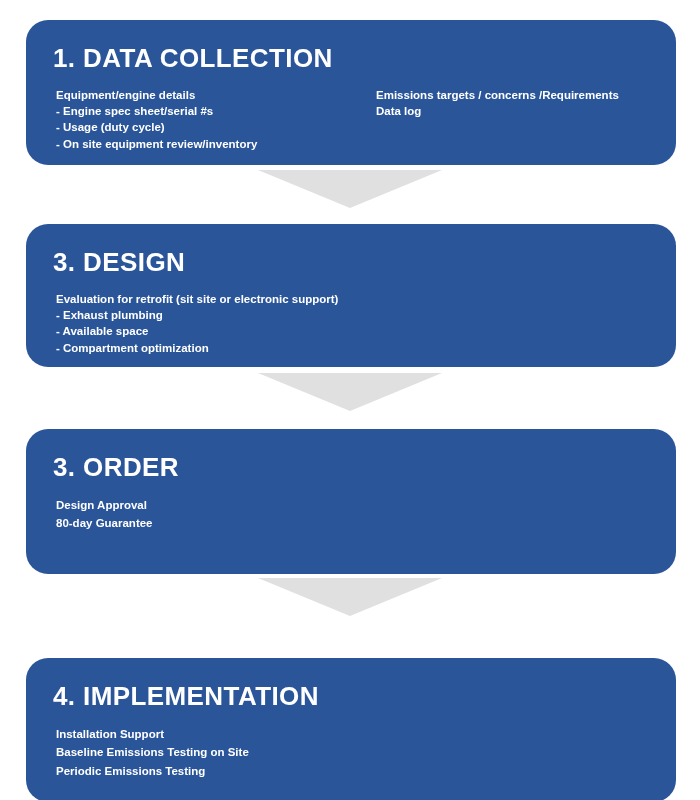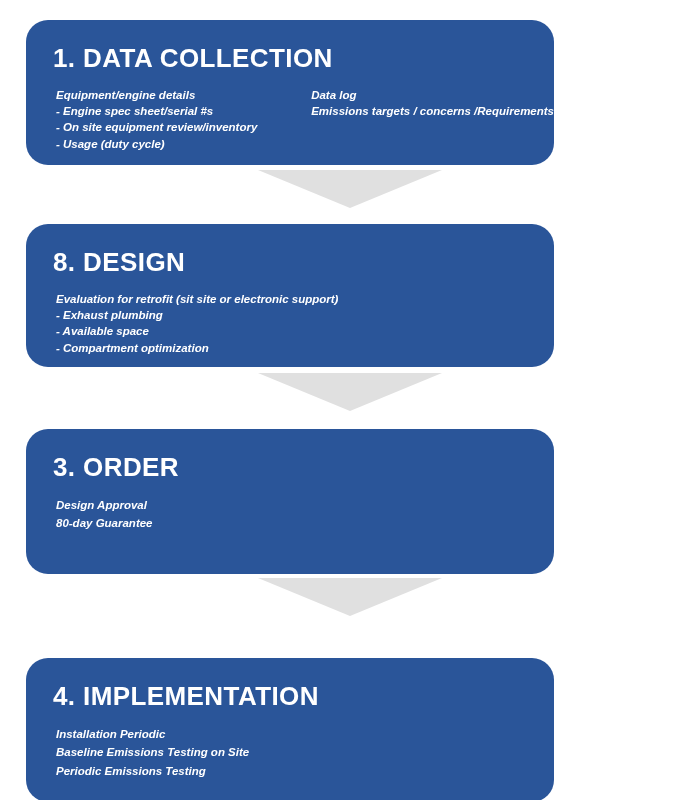--- a/index.html
+++ b/index.html
@@ -17,21 +17,21 @@
   .flow {
     position: relative;
     width: 700px;
     height: 800px;
     box-sizing: border-box;
   }
 
   .step {
     position: absolute;
     left: 26px;
-    width: 528px;
+    width: 650px;
     background: #2a5599;
     border-radius: 22px;
     box-sizing: border-box;
     padding: 16px 0 0 0;
   }
 
   .step-1 { top: 20px;  height: 145px; }
   .step-2 { top: 224px; height: 143px; }
   .step-3 { top: 429px; height: 145px; }
   .step-4 { top: 632px; height: 144px; margin-top: 26px; }
@@ -62,21 +62,21 @@
     line-height: 1.42;
     white-space: nowrap;
   }
 
   .col-left   { width: 320px; }
   .col-right  { width: 300px; }
 
   
   .col-loose { line-height: 1.62; }
 
-  .col .line { display: block; font-style: italic; }
+  .col .line { display: block; }
 
   
   .arrow {
     position: absolute;
     left: 258px;
     width: 0;
     height: 0;
     border-left: 92px solid transparent;
     border-right: 92px solid transparent;
     border-top: 38px solid #e0e0e0;
@@ -89,34 +89,34 @@
 <body>
 
 <div class="flow">
 
   <div class="step step-1">
     <div class="step-title">1. DATA COLLECTION</div>
     <div class="step-body">
       <div class="col col-left">
         <span class="line">Equipment/engine details</span>
         <span class="line">- Engine spec sheet/serial #s</span>
+        <span class="line">- Usage (duty cycle)</span>
         <span class="line">- On site equipment review/inventory</span>
-        <span class="line">- Usage (duty cycle)</span>
       </div>
       <div class="col col-right">
+        <span class="line">Emissions targets / concerns /Requirements</span>
         <span class="line">Data log</span>
-        <span class="line">Emissions targets / concerns /Requirements</span>
       </div>
     </div>
   </div>
 
   <div class="arrow arrow-1"></div>
 
   <div class="step step-2">
-    <div class="step-title">8. DESIGN</div>
+    <div class="step-title">3. DESIGN</div>
     <div class="step-body">
       <div class="col col-left">
         <span class="line">Evaluation for retrofit (sit site or electronic support)</span>
         <span class="line">- Exhaust plumbing</span>
         <span class="line">- Available space</span>
         <span class="line">- Compartment optimization</span>
       </div>
     </div>
   </div>
 
@@ -131,20 +131,20 @@
       </div>
     </div>
   </div>
 
   <div class="arrow arrow-3"></div>
 
   <div class="step step-4">
     <div class="step-title">4. IMPLEMENTATION</div>
     <div class="step-body">
       <div class="col col-left col-loose">
-        <span class="line">Installation Periodic</span>
+        <span class="line">Installation Support</span>
         <span class="line">Baseline Emissions Testing on Site</span>
         <span class="line">Periodic Emissions Testing</span>
       </div>
     </div>
   </div>
 
 </div>
 
 </body></html>

